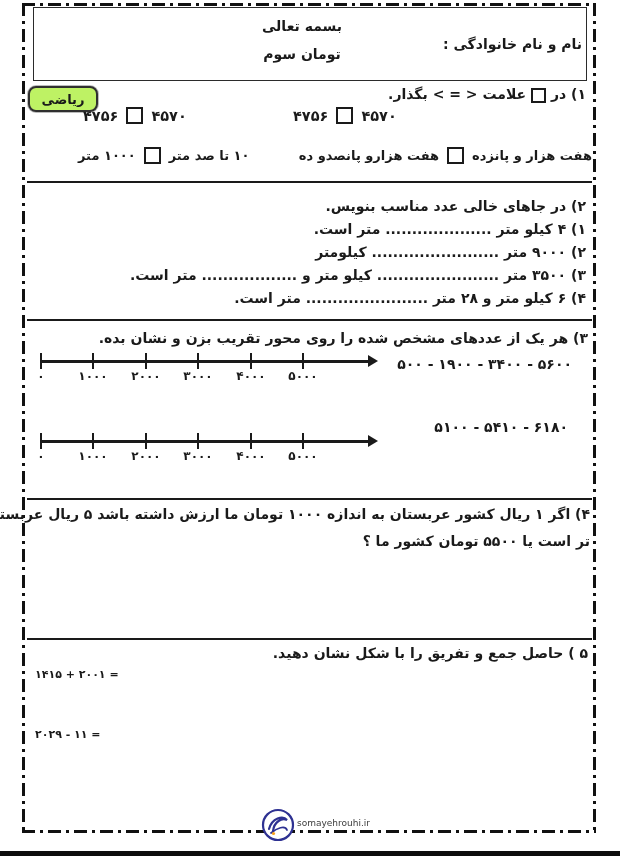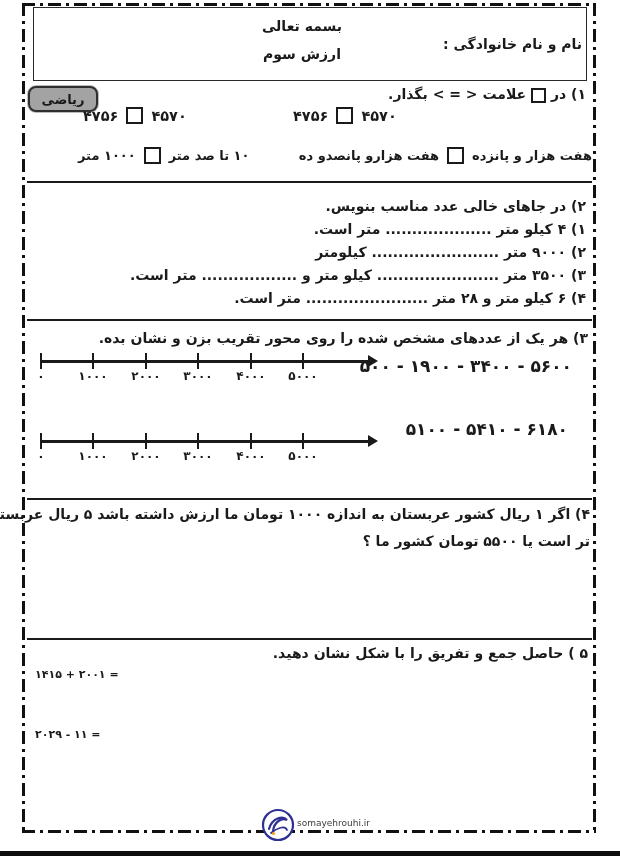--- a/index.html
+++ b/index.html
@@ -15,21 +15,21 @@
     background:repeating-linear-gradient(180deg,#111 0 13px,transparent 13px 18px,#111 18px 21px,transparent 21px 26px); }
   .hr { position:absolute; left:27px; width:565px; height:2px; background:#1a1a1a; }
 
   .headerbox { position:absolute; left:33px; top:7px; width:554px; height:74px;
     border:1.5px solid #2b2b2b; background:#fff; }
   .t { position:absolute; direction:rtl; unicode-bidi:isolate; font-weight:bold;
     font-size:14px; white-space:nowrap; color:#1a1a1a; }
   .ltrnum { direction:ltr; unicode-bidi:isolate; }
 
   .badge { position:absolute; left:28px; top:86px; width:70px; height:26px;
-    border:2px solid #2f2f2f; border-radius:8px; background:#a3a3a3;
+    border:2px solid #2f2f2f; border-radius:8px; background:#bef264;
     display:flex; align-items:center; justify-content:center;
     font-weight:bold; font-size:13px; box-shadow:0 0 0 1px #bbb; }
 
   .cbox { display:inline-block; width:17px; height:17px; border:2px solid #1a1a1a;
     background:#fff; vertical-align:middle; flex:0 0 auto; }
   .cbox.small { width:15px; height:15px; }
 
   .pairrow { position:absolute; display:flex; align-items:center; gap:8px;
     font-weight:bold; font-size:14.5px; letter-spacing:1px; white-space:nowrap; }
   .pairrow .fa { direction:rtl; unicode-bidi:isolate; letter-spacing:0; font-size:13px; }
@@ -40,41 +40,41 @@
   .axis .arrow { position:absolute; left:328px; top:3px; width:0; height:0;
     border-left:10px solid #1a1a1a; border-top:6px solid transparent; border-bottom:6px solid transparent; }
   .axis .tick { position:absolute; top:1px; width:2px; height:16px; background:#1a1a1a; }
   .axis .axlab { position:absolute; top:17px; width:44px; text-align:center;
     font-weight:bold; font-size:12px; letter-spacing:2px; direction:ltr; }
 
   .eq { position:absolute; direction:ltr; unicode-bidi:isolate; font-weight:bold;
     font-size:11px; letter-spacing:1.5px; white-space:nowrap; }
 
   .numseq { position:absolute; direction:ltr; unicode-bidi:isolate; font-weight:bold;
-    font-size:17px; letter-spacing:1px; white-space:nowrap; }
+    font-size:14px; letter-spacing:1px; white-space:nowrap; }
 
   .watermark { position:absolute; left:297px; top:818px; font-size:9px; color:#3b3b3b;
     font-weight:normal; }
   .logo { position:absolute; left:261px; top:808px; width:34px; height:34px; }
   .bottombar { position:absolute; left:0; top:851px; width:620px; height:5px; background:#0d0d0d; }
 </style>
 </head>
 <body>
 
 <div class="page">
 
   <div class="dash-h" style="left:22px; top:3px; width:574px;"></div>
   <div class="dash-h" style="left:22px; top:830px; width:574px;"></div>
   <div class="dash-v" style="left:22px; top:3px; height:830px;"></div>
   <div class="dash-v" style="left:593px; top:3px; height:830px;"></div>
 
   <div class="headerbox">
     <span class="t" style="right:4px; top:8px;margin-top:20px;">نام و نام خانوادگی :</span>
     <span class="t" style="left:218px; top:10px; width:100px; text-align:center;">بسمه تعالی</span>
-    <span class="t" style="left:218px; top:38px; width:100px; text-align:center;">ارزش سوم</span>
+    <span class="t" style="left:218px; top:38px; width:100px; text-align:center;">تومان سوم</span>
   </div>
 
   <div class="badge">
     <span>ریاضی</span>
   </div>
 
   <div class="t" style="right:34px; top:86px;">
     <span>۱) در</span>
     <span class="cbox small"></span>
     <span>علامت</span>

